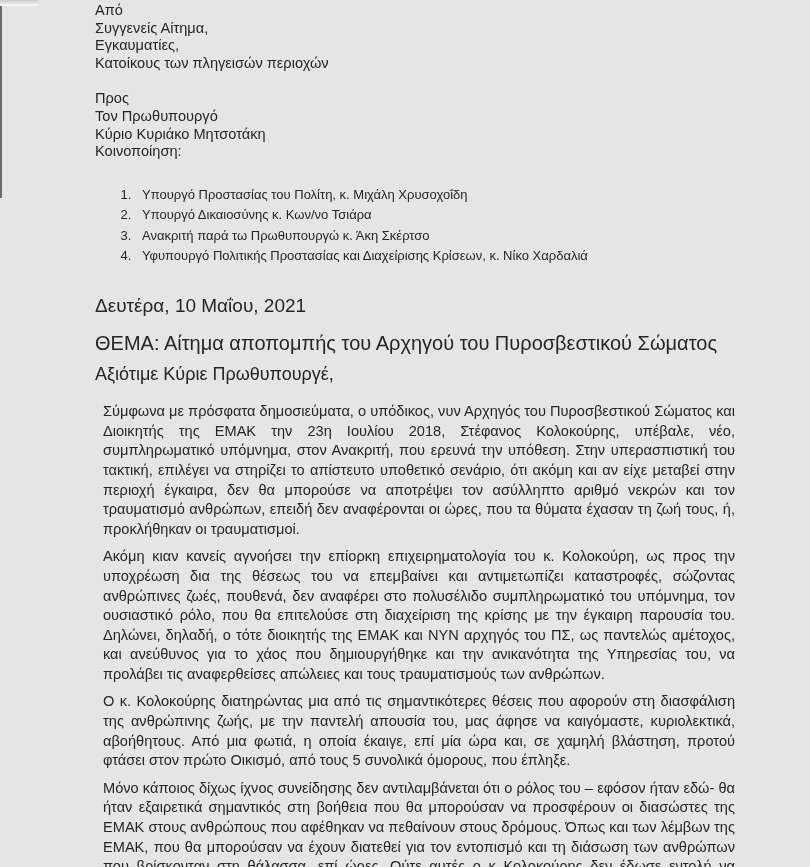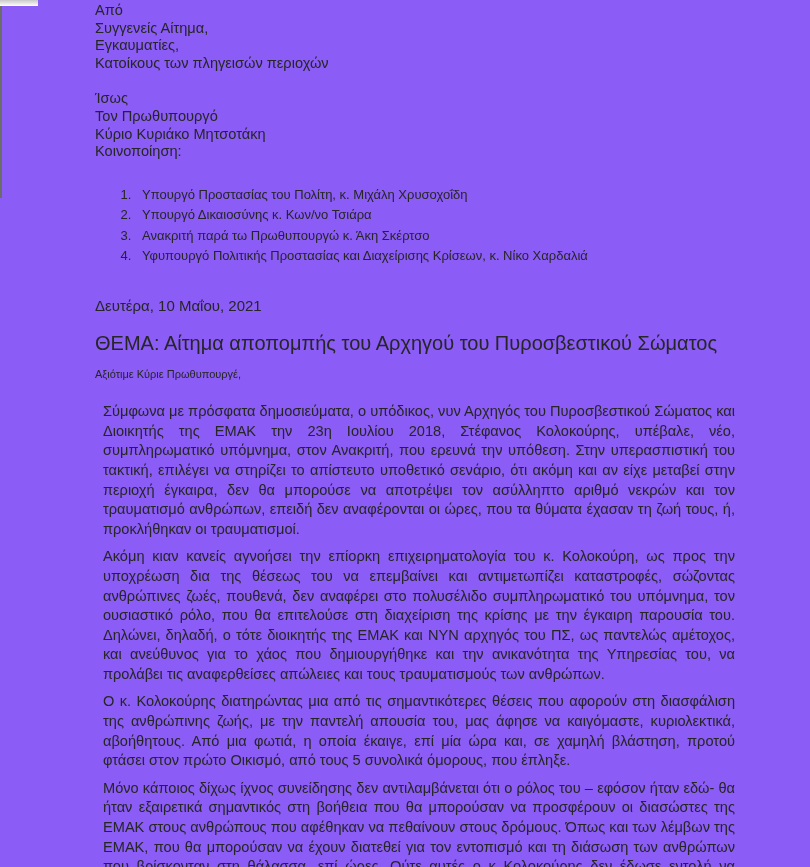--- a/index.html
+++ b/index.html
@@ -4,21 +4,21 @@
 <style>
   html, body {
     margin: 0;
     padding: 0;
     background: #ffffff;
   }
   .page {
     position: relative;
     width: 810px;
     height: 867px;
-    background: #8b5cf6;
+    background: #e5e5e5;
     overflow: hidden;
     font-family: "Liberation Sans", "DejaVu Sans", sans-serif;
     color: #262626;
   }
   .edge-line {
     position: absolute;
     left: 0;
     top: 6px;
     width: 2px;
     height: 192px;
@@ -51,31 +51,31 @@
     margin: 24px 0 16px 0;
     padding-left: 40px;
     font-size: 13px;
     line-height: 20.4px;
   }
   ol.cc-list li {
     padding-left: 7px;
   }
   .date-line {
     margin-top: 31px;
-    font-size: 15px;
+    font-size: 19px;
     line-height: 17.6px;
   }
   .subject-line {
     margin-top: 20px;
     font-size: 20px;
     line-height: 17.6px;
   }
   .salutation {
     margin-top: 13px;
-    font-size: 11px;
+    font-size: 18px;
     line-height: 17.6px;
   }
   .body-text {
     margin-top: 19px;
     font-size: 14.6px;
     line-height: 19.6px;
     text-align: justify;
   }
   .body-text p {
     margin: 8px;
@@ -91,21 +91,21 @@
   <div class="content">
 
     <div class="address-block">
       <div>Από</div>
       <div>Συγγενείς Αίτημα,</div>
       <div>Εγκαυματίες,</div>
       <div>Κατοίκους των πληγεισών περιοχών</div>
     </div>
 
     <div class="to-block">
-      <div>Ίσως</div>
+      <div>Προς</div>
       <div>Τον Πρωθυπουργό</div>
       <div>Κύριο Κυριάκο Μητσοτάκη</div>
       <div>Κοινοποίηση:</div>
     </div>
 
     <ol class="cc-list">
       <li>Υπουργό Προστασίας του Πολίτη, κ. Μιχάλη Χρυσοχοΐδη</li>
       <li>Υπουργό Δικαιοσύνης κ. Κων/νο Τσιάρα</li>
       <li>Ανακριτή παρά τω Πρωθυπουργώ κ. Άκη Σκέρτσο</li>
       <li>Υφυπουργό Πολιτικής Προστασίας και Διαχείρισης Κρίσεων, κ. Νίκο Χαρδαλιά</li>

